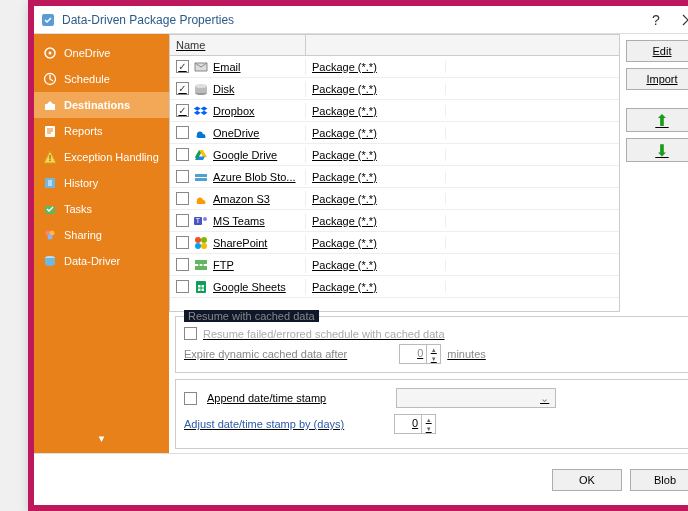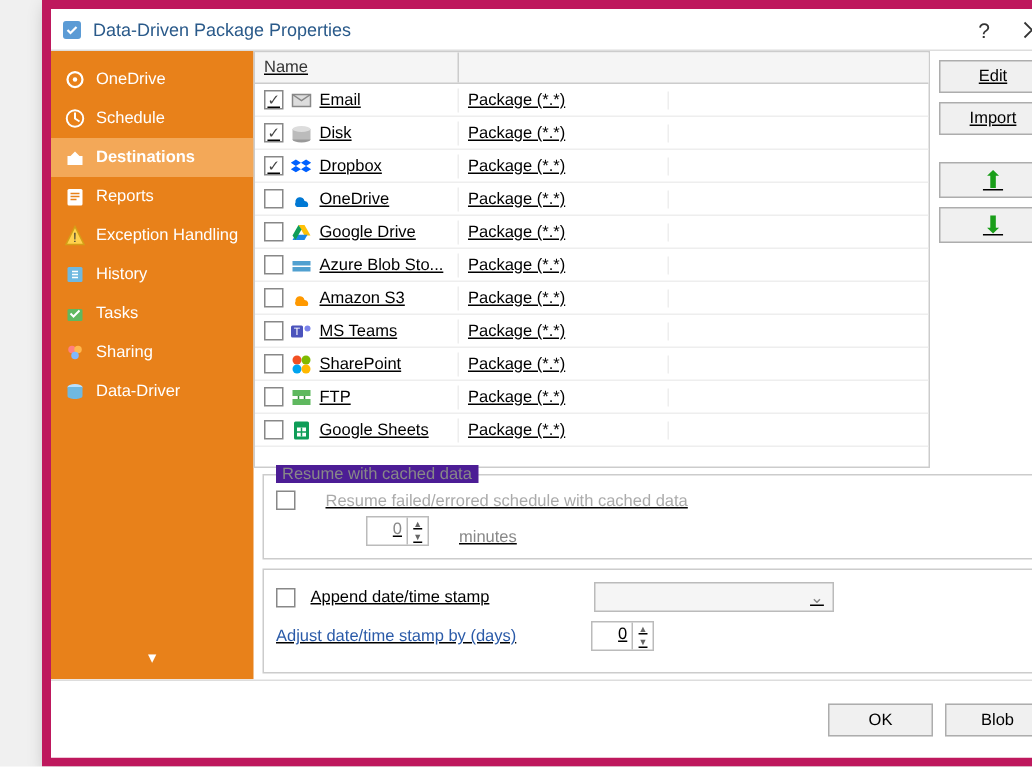--- a/index.html
+++ b/index.html
@@ -31,22 +31,22 @@
 .cb { width: 13px; height: 13px; border: 1px solid #888; background: #fff; display: inline-flex; align-items: center; justify-content: center; font-size: 10px; color: #444; }
 .dicon { width: 16px; height: 16px; display: inline-flex; align-items: center; justify-content: center; border-radius: 2px; }
 .btncol { width: 72px; display: flex; flex-direction: column; gap: 6px; padding-top: 6px; }
 .btn { height: 22px; border: 1px solid #adadad; background: #f0f0f0; font-size: 11px; display: flex; align-items: center; justify-content: center; cursor: default; }
 .btn.add::after { content: "▾"; margin-left: 14px; font-size: 9px; color: #555; }
 .iconbtn { height: 24px; }
 .arrow-up { color: #1a9e1a; font-size: 16px; }
 .arrow-dn { color: #1a9e1a; font-size: 16px; }
 .lower { padding: 4px 6px 4px 6px; }
 .fieldset { border: 1px solid #ccc; padding: 6px 8px 8px 8px; margin-bottom: 6px; position: relative; }
-.legend { position: absolute; top: -7px; left: 8px; background: #4c1d95; padding: 0 4px; color: #888; font-size: 11px; }
-.fs-row { display: flex; align-items: flex-end; gap: 20px; margin-top: 4px; color: #888; font-size: 11px; }
+.legend { position: absolute; top: -7px; left: 8px; background: #0f172a; padding: 0 4px; color: #888; font-size: 11px; }
+.fs-row { display: flex; align-items: center; gap: 6px; margin-top: 4px; color: #888; font-size: 11px; }
 .fs-row.disabled { color: #aaa; }
 .numbox { width: 42px; height: 20px; border: 1px solid #bbb; display: flex; }
 .numbox .numv { flex: 1; text-align: right; padding: 2px 3px; font-size: 11px; }
 .numbox .spin { width: 14px; display: flex; flex-direction: column; border-left: 1px solid #bbb; }
 .numbox .spin div { flex: 1; font-size: 6px; display: flex; align-items: center; justify-content: center; color: #666; }
 .panel { border: 1px solid #ccc; padding: 8px; }
 .panel-row { display: flex; align-items: center; gap: 10px; margin-bottom: 6px; font-size: 11px; }
 .combo { width: 160px; height: 20px; border: 1px solid #bbb; background: #f5f5f5; display: flex; align-items: center; justify-content: flex-end; padding-right: 6px; color: #888; }
 .link { color: #2a5aa8; }
 .footer { height: 52px; display: flex; align-items: center; justify-content: flex-end; gap: 8px; padding: 0 10px; border-top: 1px solid #ddd; background: #fff; }
@@ -344,20 +344,21 @@
       </div>
 
       <div class="lower">
         <div class="fieldset">
           <div class="legend">Resume with cached data</div>
           <div class="fs-row disabled">
             <span class="cb"></span>
             <span>Resume failed/errored schedule with cached data</span>
           </div>
           <div class="fs-row">
+            <span>Expire dynamic cached data after</span>
             <span style="flex:0 0 40px"></span>
             <span class="numbox">
               <span class="numv">0</span>
               <span class="spin">
                   <div>▲</div>
                   <div>▼</div>
                 </span>
             </span>
             <span>minutes</span>
           </div>

